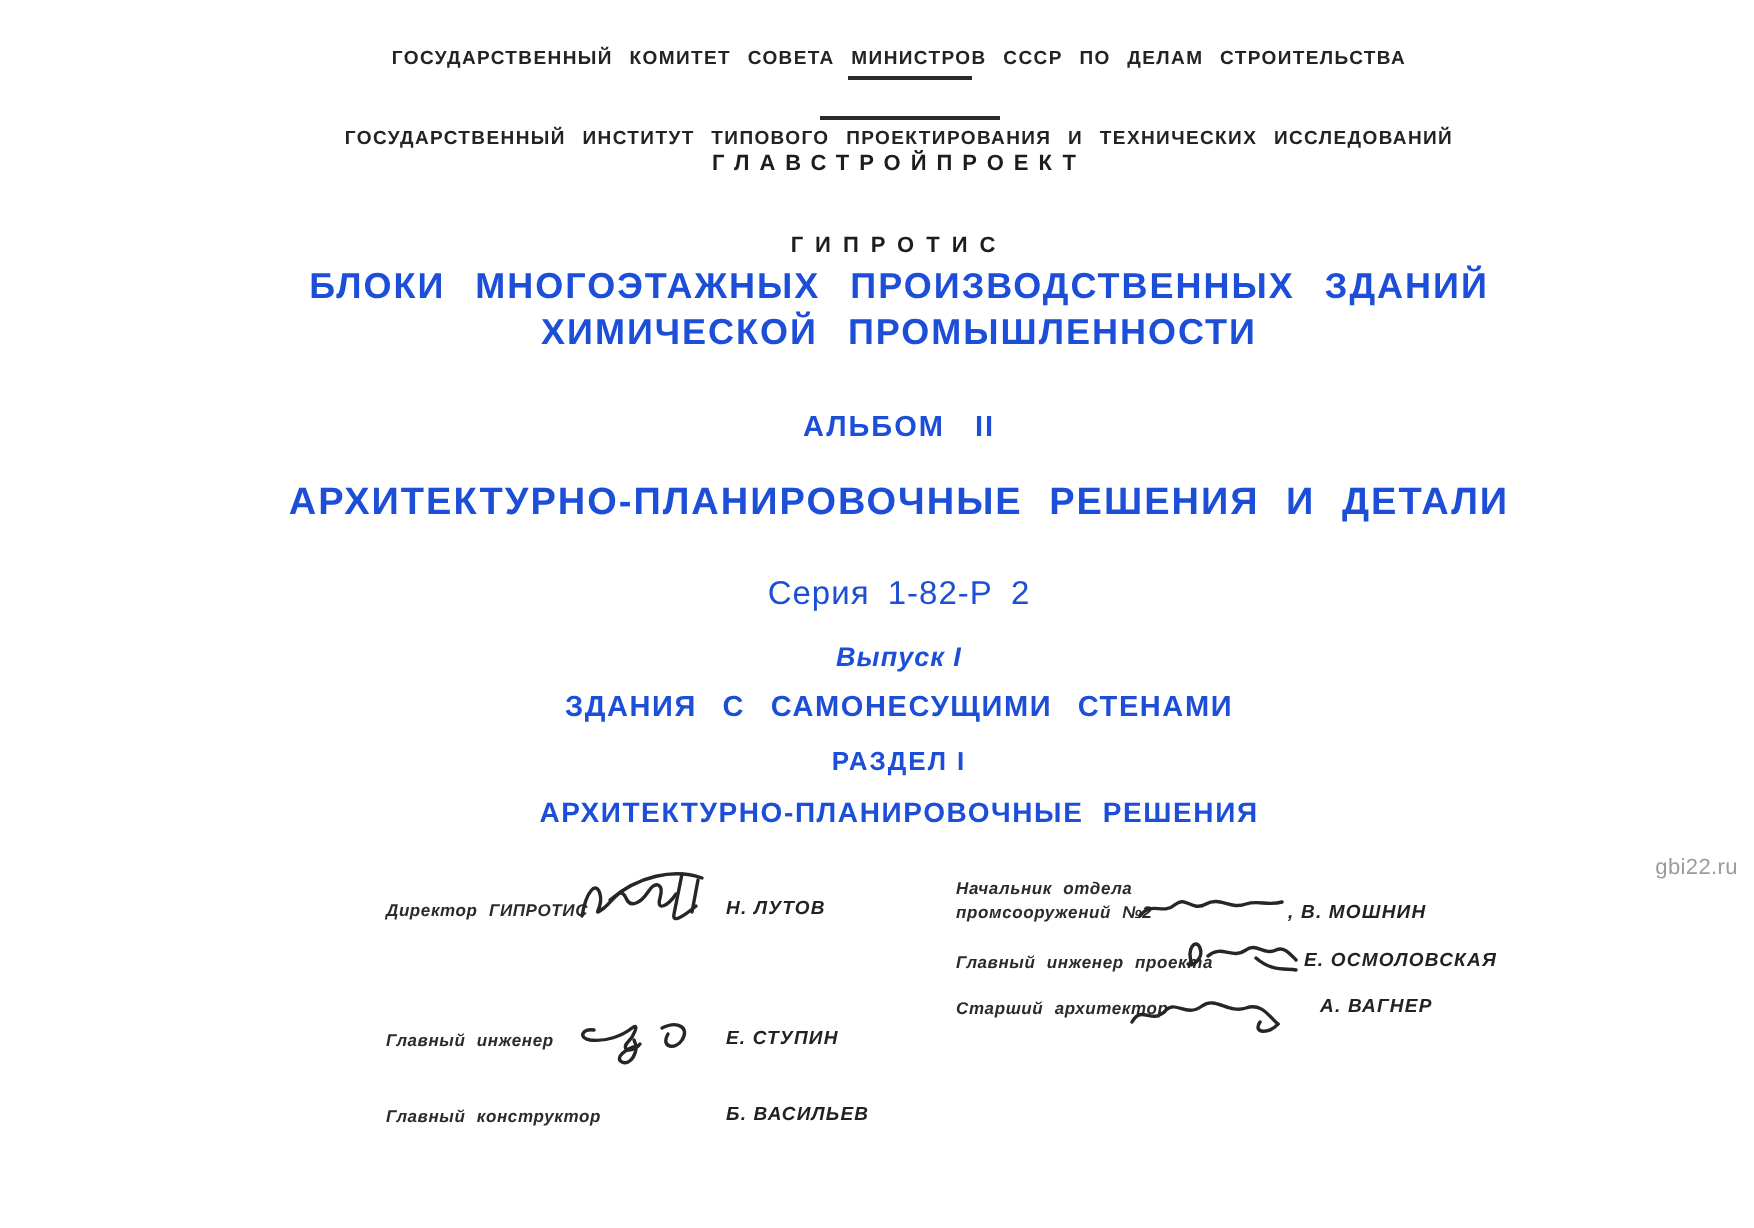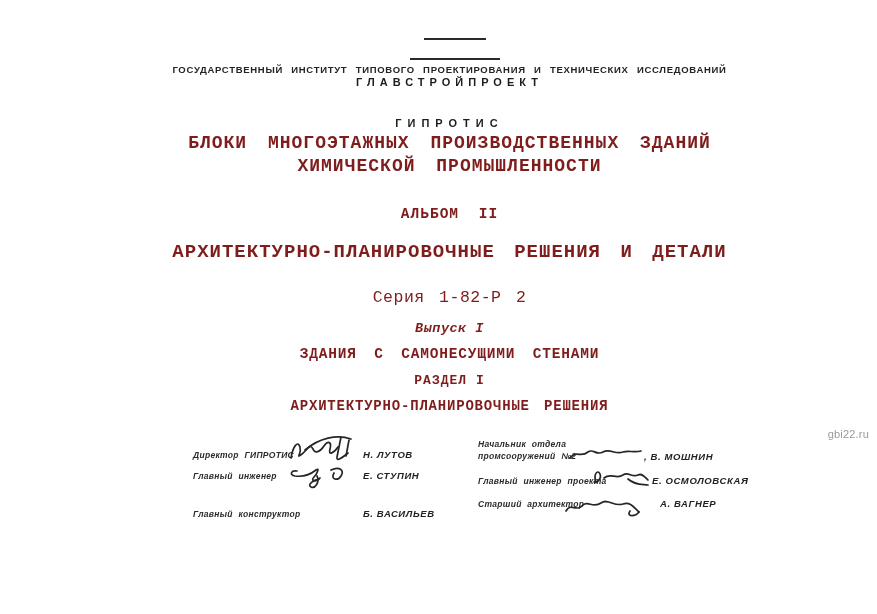--- a/index.html
+++ b/index.html
@@ -42,21 +42,21 @@
   .hdr-rule {
     position: absolute;
     height: 2px;
     background: #2a2a2a;
     left: 50%;
   }
   .rule1 { top: 38px; width: 62px; margin-left: -26px; }
   .rule2 { top: 58px; width: 90px; margin-left: -40px; }
 
   
-  .serif { font-family: Liberation Mono, monospace; color: #7f1d1d; }
+  .serif { font-family: Liberation Sans, sans-serif; color: #1d4ed8; }
   .t-main {
     font-size: 18px;
     font-weight: bold;
     letter-spacing: 1px;
     word-spacing: 9px;
   }
   .t-line1 { top: 133px; }
   .t-line2 { top: 156px; }
   .t-album { top: 206px; font-size: 14.5px; font-weight: bold; letter-spacing: 1px; word-spacing: 10px; }
   .t-subtitle { top: 241px; font-size: 19px; font-weight: bold; letter-spacing: 1px; word-spacing: 7px; }
@@ -96,21 +96,21 @@
   .sig-script { position: absolute; }
   .sig-script path {
     fill: none;
     stroke: #262626;
     stroke-width: 1.7;
     stroke-linecap: round;
     stroke-linejoin: round;
   }
   
   .lrow1 { height: 22px; }
-  .lrow2 { height: 22px; }
+  .lrow2 { height: 22px; margin-top: 44px; }
   .lrow3 { height: 22px; }
   .lrow1 .sig-role, .lrow1 .sig-name { top: 7px; }
   .lrow2 .sig-role, .lrow2 .sig-name { top: 6px; }
   .lrow3 .sig-role, .lrow3 .sig-name { top: 6px; margin-top: 16px; }
   .sig-col-left .sig-name { left: 170px; }
   .sig-lutov   { left: 92px; top: -10px; }
   .sig-stupin  { left: 94px; top: -2px; }
   
   .rrow1 { height: 32px; }
   .rrow2 { height: 23px; }
@@ -145,20 +145,21 @@
     letter-spacing: 0.2px;
   }
 </style>
 </head>
 <body>
 
 <div class="page">
 
   <div class="center-col">
 
+    <div class="line hdr-small h-line1">ГОСУДАРСТВЕННЫЙ КОМИТЕТ СОВЕТА МИНИСТРОВ СССР ПО ДЕЛАМ СТРОИТЕЛЬСТВА</div>
     <div class="hdr-rule rule1"></div>
     <div class="line hdr-spaced h-line2">ГЛАВСТРОЙПРОЕКТ</div>
     <div class="hdr-rule rule2"></div>
     <div class="line hdr-small h-line3">ГОСУДАРСТВЕННЫЙ ИНСТИТУТ ТИПОВОГО ПРОЕКТИРОВАНИЯ И ТЕХНИЧЕСКИХ ИССЛЕДОВАНИЙ</div>
     <div class="line hdr-spaced h-line4">ГИПРОТИС</div>
 
     <div class="line serif t-main t-line1">БЛОКИ МНОГОЭТАЖНЫХ ПРОИЗВОДСТВЕННЫХ ЗДАНИЙ</div>
     <div class="line serif t-main t-line2">ХИМИЧЕСКОЙ ПРОМЫШЛЕННОСТИ</div>
     <div class="line serif t-album">АЛЬБОМ II</div>
     <div class="line serif t-subtitle">АРХИТЕКТУРНО-ПЛАНИРОВОЧНЫЕ РЕШЕНИЯ И ДЕТАЛИ</div>

